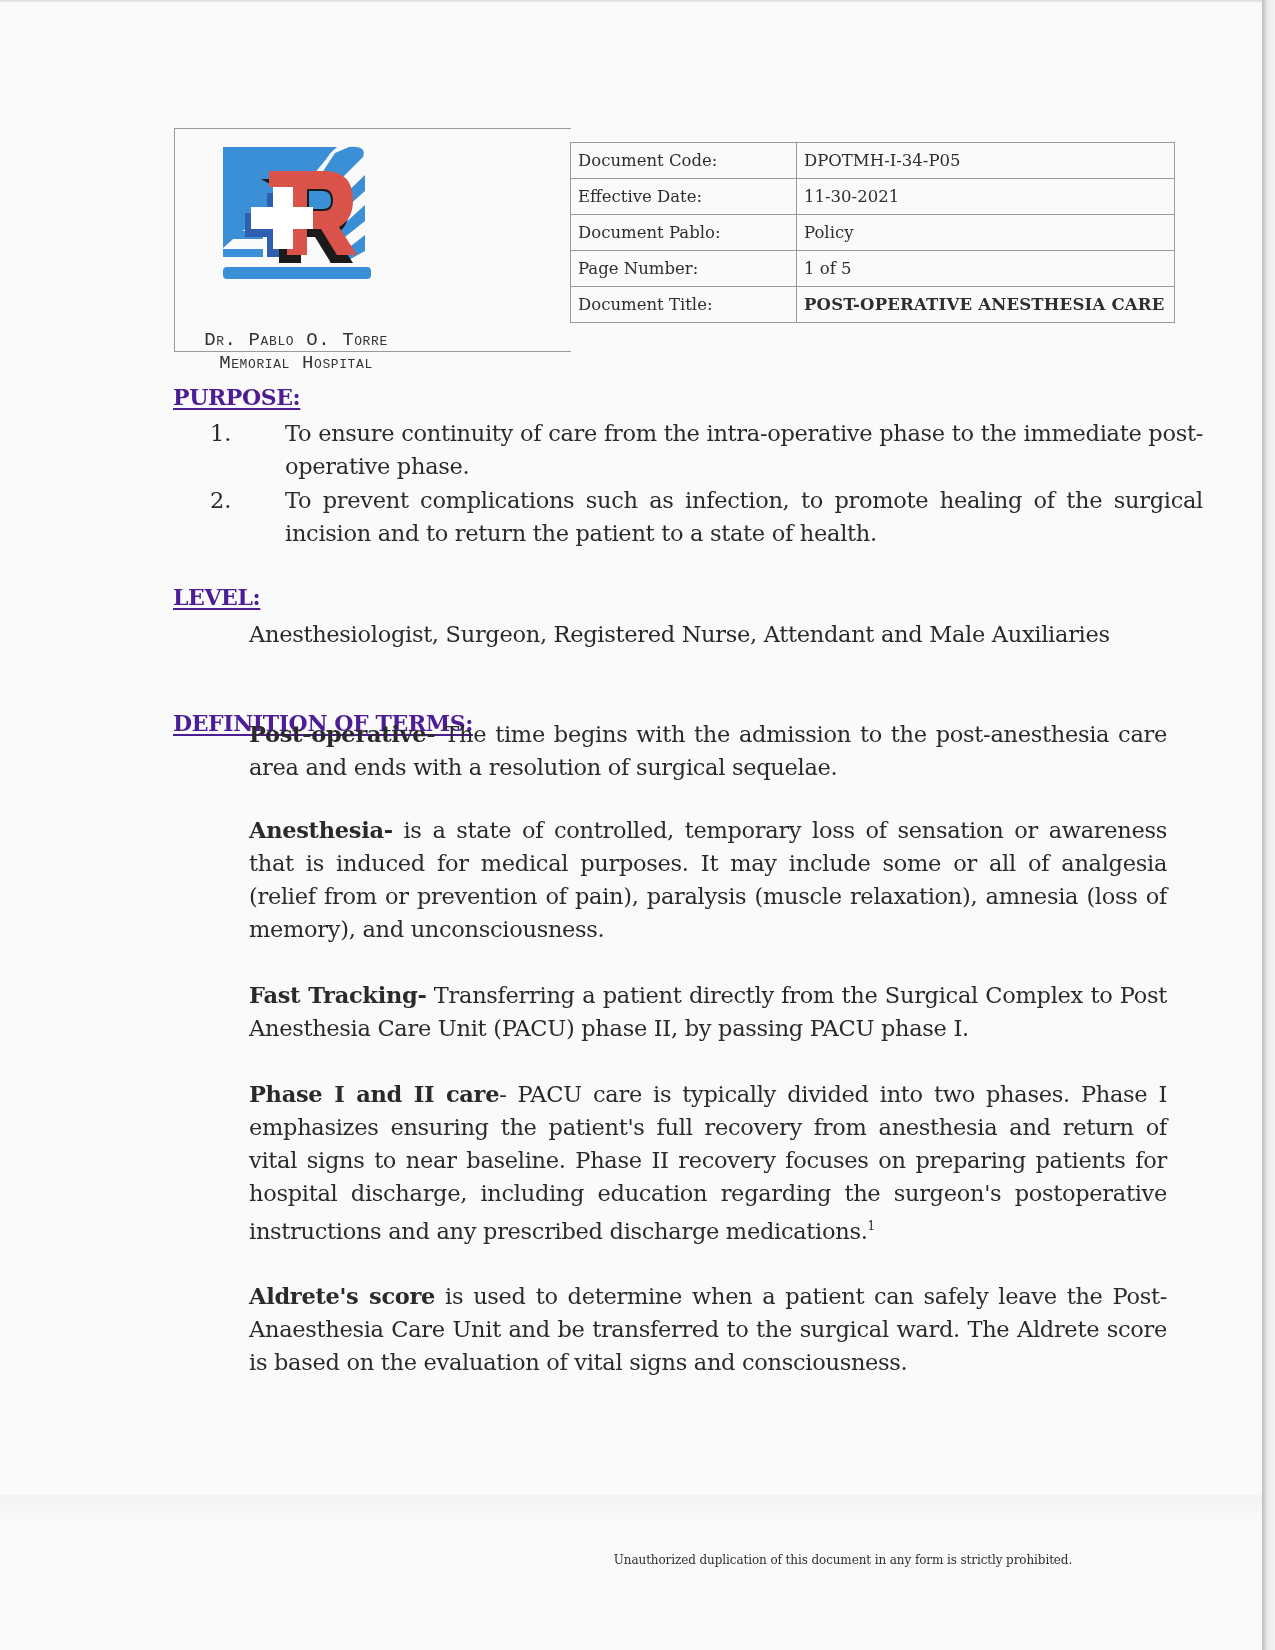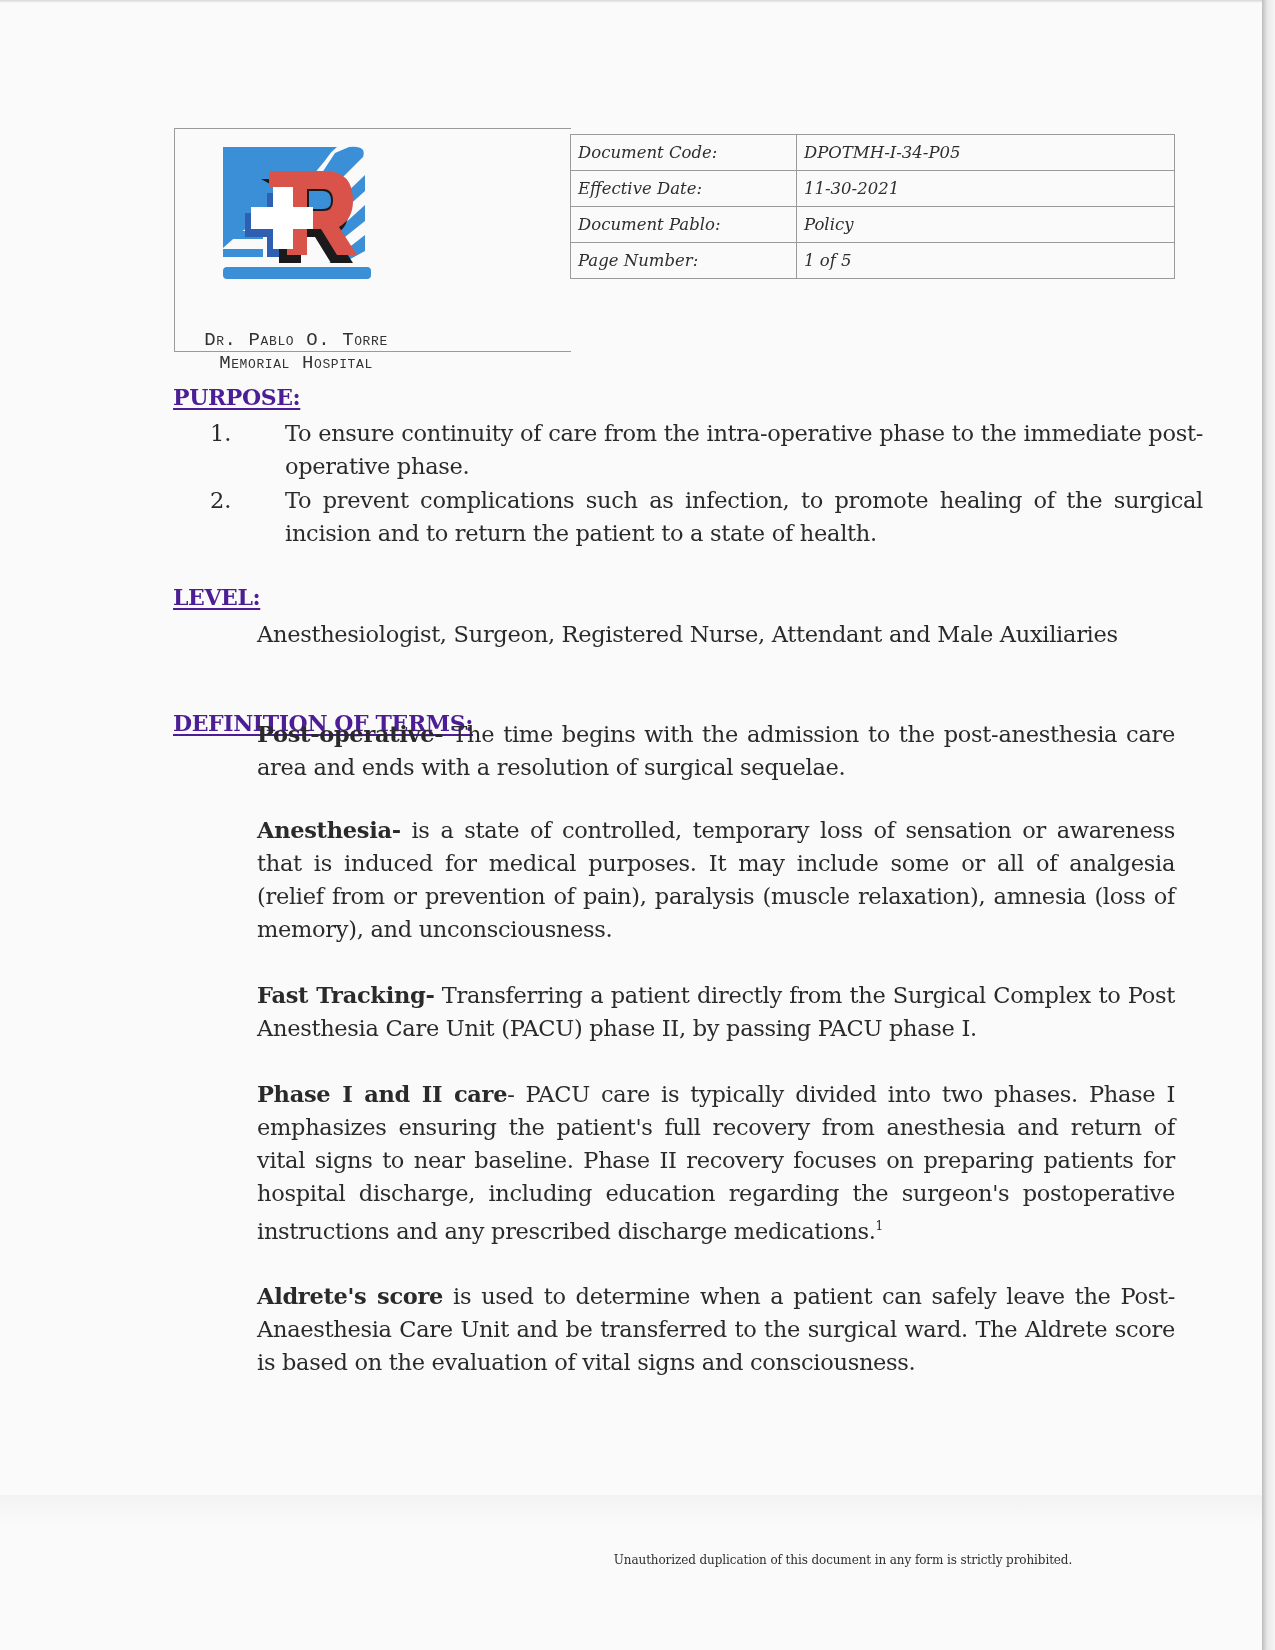--- a/index.html
+++ b/index.html
@@ -32,43 +32,41 @@
     position: absolute; left: 12px; top: 168px; width: 218px; text-align: center;
     font-family: Liberation Mono, monospace; font-size: 19px; line-height: 23px;
     letter-spacing: 0.6px; color: #333; font-variant: small-caps; margin-top: 32px;
   }
   .address {
     position: absolute; left: 228px; top: 101px; width: 150px; text-align: center;
     font-family: "Liberation Serif", serif; font-size: 14.5px; line-height: 18.5px; color: #333;
   }
 
   .meta-table {
-    position: absolute; left: 570px; top: 134px; width: 605px;
+    position: absolute; left: 570px; top: 142px; width: 605px;
     border-collapse: collapse;
     font-family: "DejaVu Serif", serif;
-    font-style: italic;
   }
   .meta-table td {
     border: 1px solid #9a9a9a; height: 35px; padding: 0 0 0 7px;
     font-size: 16.5px; color: #2e2e2e; vertical-align: middle;
   }
   .meta-table td.lbl { width: 218px; }
   .meta-table td.val-bold { font-weight: bold; letter-spacing: 0.2px; }
 
   
   .section-head {
     position: absolute; left: 173px; font-weight: bold; font-size: 22px;
     text-decoration: underline; text-underline-offset: 3px; color: #4c1d95;
     letter-spacing: -0.4px;
   }
   .body-text {
     position: absolute; left: 249px; width: 918px;
     font-size: 22.5px; line-height: 33px; text-align: justify; color: #2a2a2a;
     letter-spacing: -0.3px;
-    margin-left: 8px;
   }
   .list-item { position: absolute; left: 210px; width: 957px; font-size: 22.5px; line-height: 33px; }
   .list-item .num { position: absolute; left: 0; top: 0; }
   .list-item .txt { position: absolute; left: 39px; width: 918px; text-align: justify; letter-spacing: -0.3px; margin-left: 36px; }
   .term { font-weight: bold; }
   sup { font-size: 12px; vertical-align: 9px; }
   .footer {
     position: absolute; left: 523px; top: 1553px; width: 640px;
     font-size: 12px; color: #2e2e2e; text-align: center; letter-spacing: -0.1px;
   }
@@ -124,20 +122,24 @@
     <td>11-30-2021</td>
   </tr>
   <tr>
     <td class="lbl">Document Pablo:</td>
     <td>Policy</td>
   </tr>
   <tr>
     <td class="lbl">Page Number:</td>
     <td>1 of 5</td>
   </tr>
+  <tr>
+    <td class="lbl">Document Title:</td>
+    <td class="val-bold">POST-OPERATIVE ANESTHESIA CARE</td>
+  </tr>
 </tbody>
   </table>
 
 <div class="section-head" style="top:384px;">PURPOSE:</div>
 <div class="list-item" style="top:417px;">
   <span class="num">1.</span>
   <span class="txt">To ensure continuity of care from the intra-operative phase to the immediate post-operative phase.</span>
 </div>
 <div class="list-item" style="top:484px;">
   <span class="num">2.</span>

